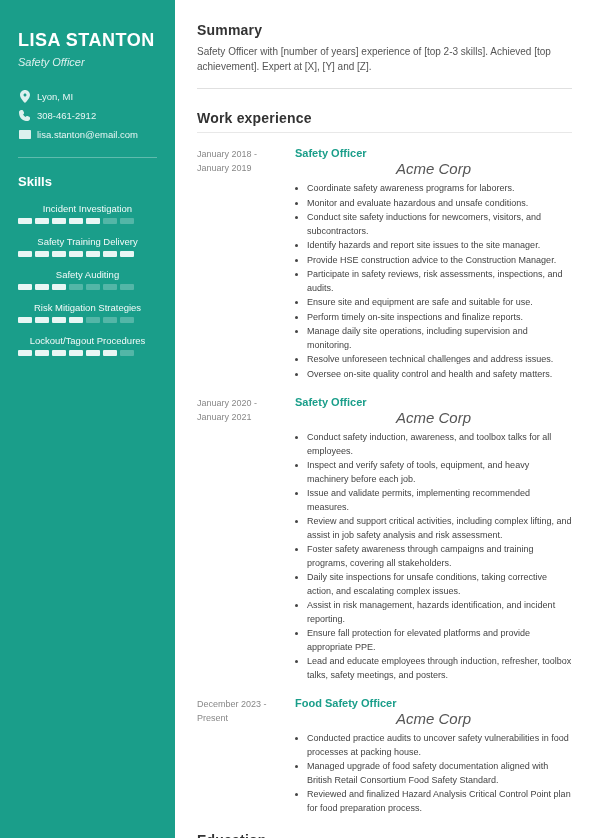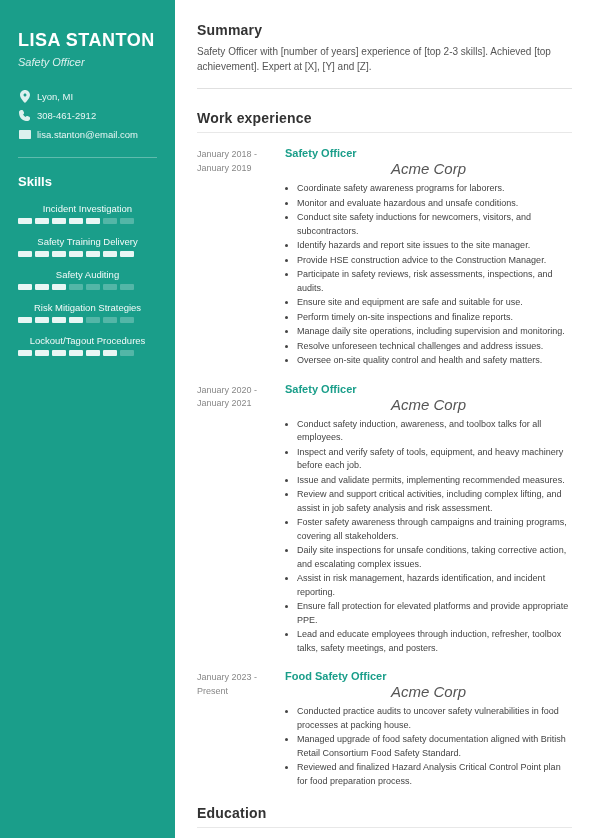--- a/index.html
+++ b/index.html
@@ -112,20 +112,21 @@
     .summary-text {
       font-size: 10px;
       color: #555;
       line-height: 1.5;
     }
     .work-section, .education-section {
       margin-bottom: 16px;
     }
     .job-entry {
       display: flex;
+      gap: 10px;
       margin-bottom: 14px;
     }
     .job-dates {
       min-width: 88px;
       font-size: 9px;
       color: #888;
       line-height: 1.5;
       padding-top: 1px;
       flex-shrink: 0;
     }
@@ -308,21 +309,21 @@
                 <li>Review and support critical activities, including complex lifting, and assist in job safety analysis and risk assessment.</li>
                 <li>Foster safety awareness through campaigns and training programs, covering all stakeholders.</li>
                 <li>Daily site inspections for unsafe conditions, taking corrective action, and escalating complex issues.</li>
                 <li>Assist in risk management, hazards identification, and incident reporting.</li>
                 <li>Ensure fall protection for elevated platforms and provide appropriate PPE.</li>
                 <li>Lead and educate employees through induction, refresher, toolbox talks, safety meetings, and posters.</li>
               </ul>
             </div>
           </div>
           <div class="job-entry">
-            <div class="job-dates" style="white-space: pre-line;">January 2023 -
+            <div class="job-dates" style="white-space: pre-line;">December 2023 -
 Present</div>
             <div class="job-details">
               <div class="job-title">Food Safety Officer</div>
               <div class="job-company">Acme Corp</div>
               <ul class="job-bullets">
                 <li>Conducted practice audits to uncover safety vulnerabilities in food processes at packing house.</li>
                 <li>Managed upgrade of food safety documentation aligned with British Retail Consortium Food Safety Standard.</li>
                 <li>Reviewed and finalized Hazard Analysis Critical Control Point plan for food preparation process.</li>
               </ul>
             </div>

